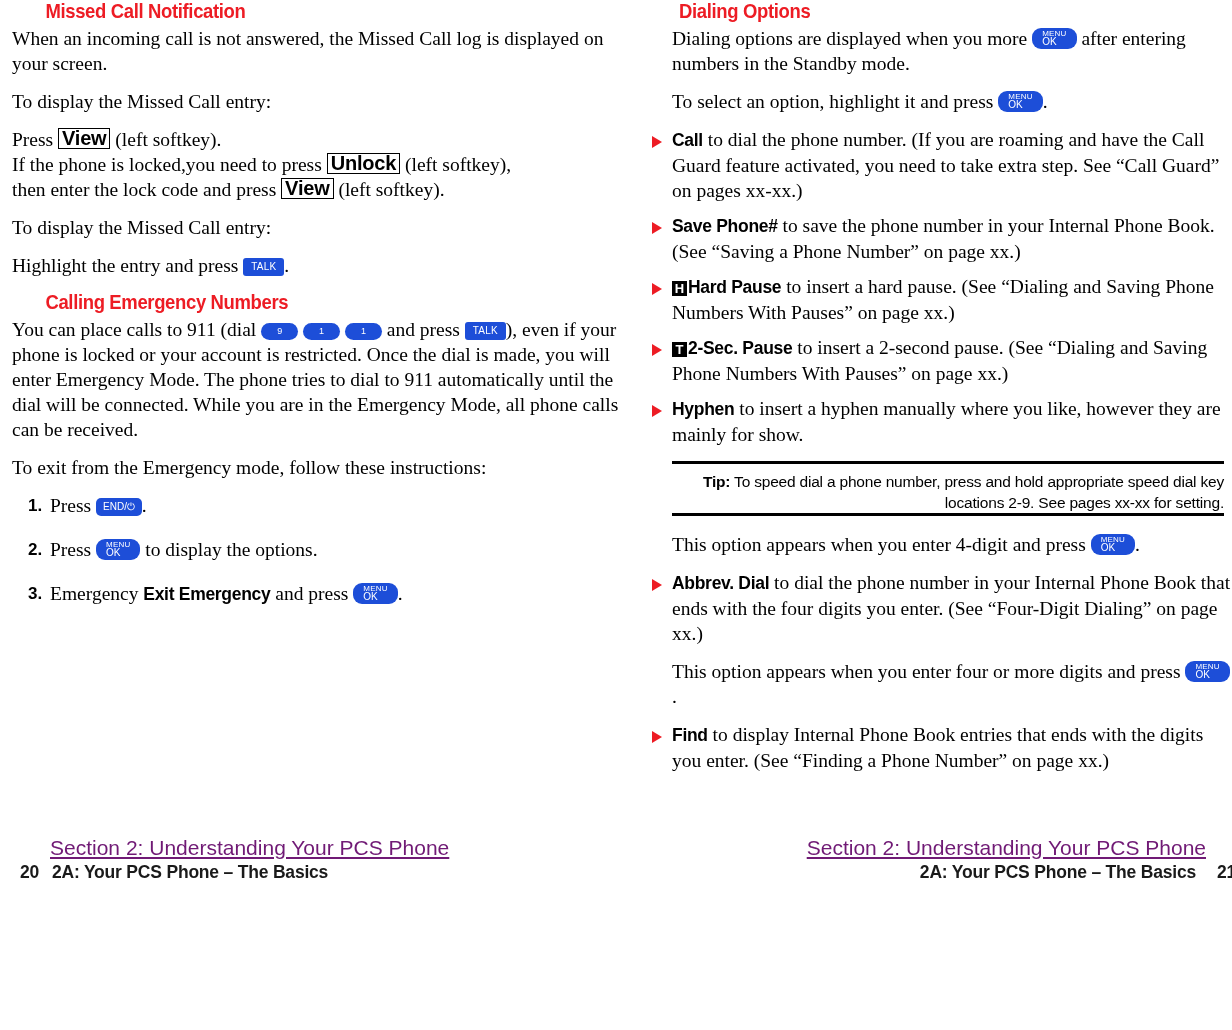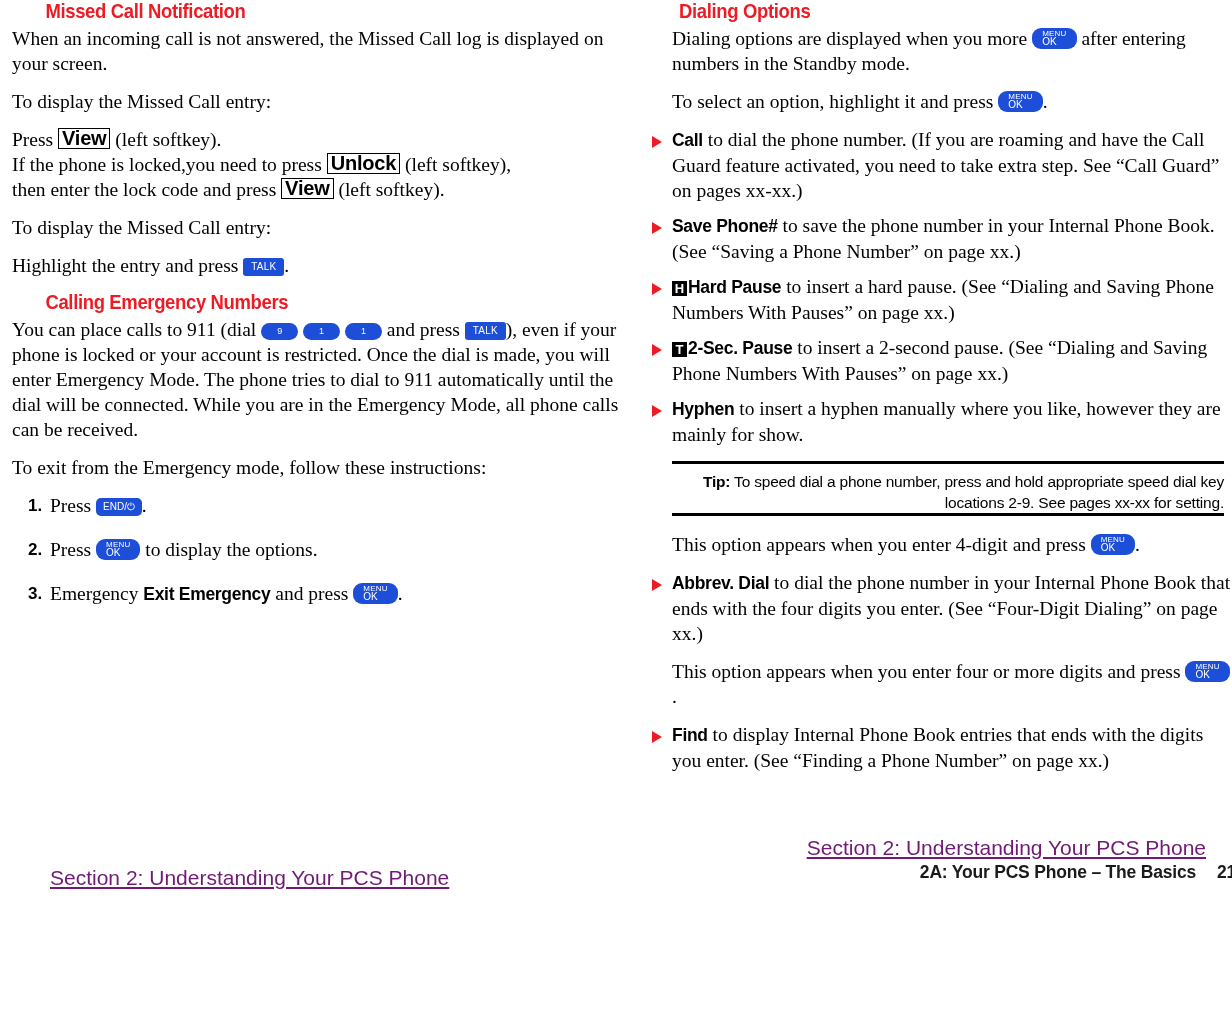--- a/index.html
+++ b/index.html
@@ -358,20 +358,21 @@
           <span class="opt">Find</span>
           <span>to display Internal Phone Book entries that ends with the digits you enter. (See “Finding a Phone Number” on page xx.)</span>
         </li>
       </ul>
 
     </div>
   </div>
 
   <div class="footer footer-left">
     <div class="foot-sec">Section 2: Understanding Your PCS Phone</div>
+    <div class="foot-main foot-pad"><span class="pg">20</span><span>2A: Your PCS Phone – The Basics</span></div>
   </div>
 
   <div class="footer footer-right">
     <div class="foot-sec">Section 2: Understanding Your PCS Phone</div>
     <div class="foot-main foot-pad"><span>2A: Your PCS Phone – The Basics</span><span class="pg">21</span></div>
   </div>
 
 </div>
 
 </body></html>

